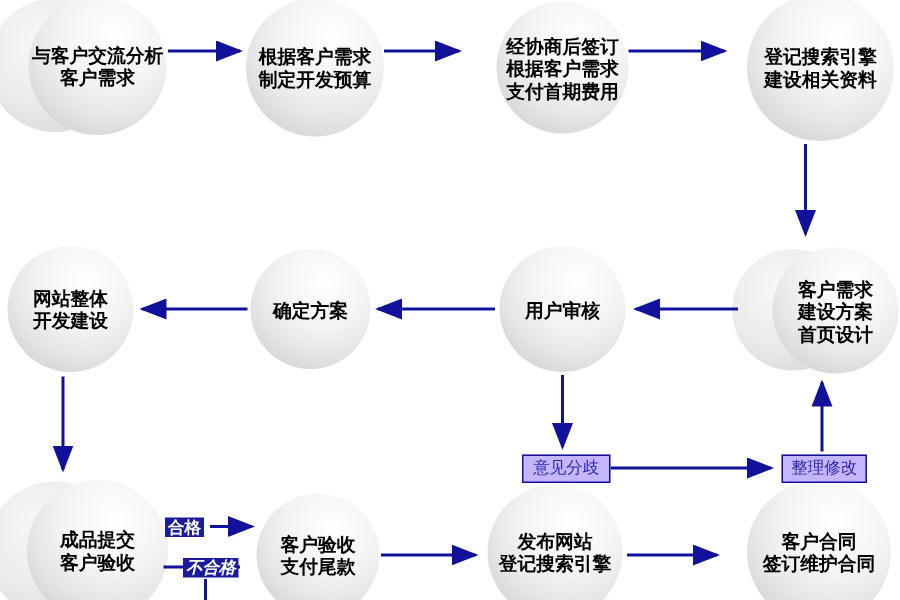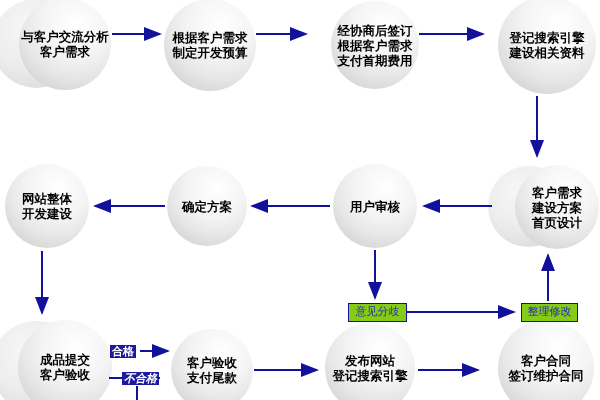--- a/index.html
+++ b/index.html
@@ -33,21 +33,21 @@
   .n7  { left:167px; top:166px; width:80px; height:80px; }
   .n8  { left:5px;   top:164px; width:84px; height:84px; }
   .n9  { left:18px;  top:320px; width:94px; height:94px; }
   .n10 { left:171px; top:329px; width:82px; height:82px; }
   .n11 { left:325px; top:323px; width:90px; height:90px; }
   .n12 { left:498px; top:320px; width:96px; height:96px; }
   
   .wires { position:absolute; left:0; top:0; z-index:3; pointer-events:none; }
   
   .flowbox {
-    position:absolute; z-index:4; background:#84cc16;
+    position:absolute; z-index:4; background:#c4b5fd;
     border:1px solid #11119b; color:#2a2ab0;
     font-size:11px; line-height:16px; text-align:center;
     white-space:nowrap;
   }
   .b1 { left:348px; top:303px; width:57px; height:17px; }
   .b2 { left:521px; top:303px; width:55px; height:17px; }
   
   .tag {
     position:absolute; z-index:5; background:#1b1b9e; color:#ffffff;
     font-size:11px; font-weight:bold; line-height:13px;

